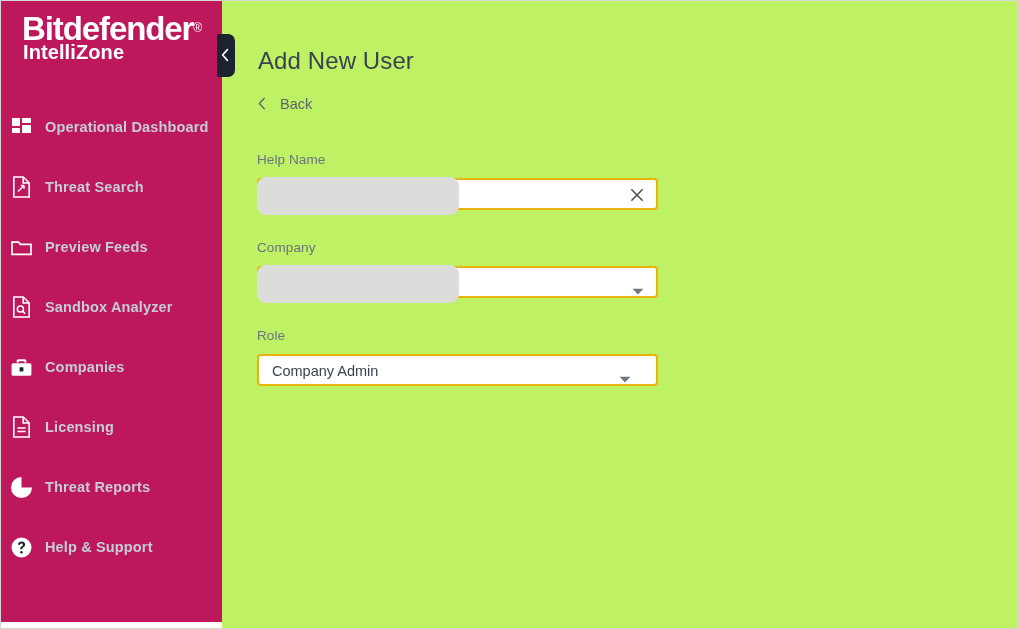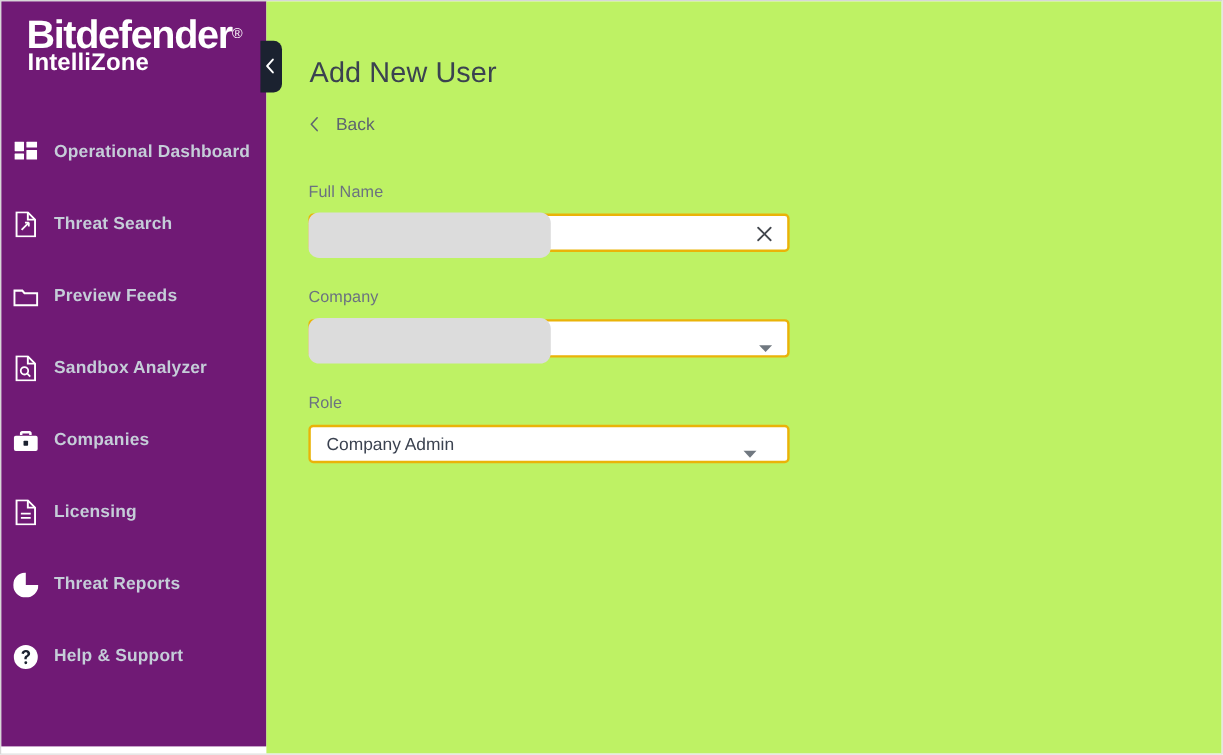--- a/index.html
+++ b/index.html
@@ -22,21 +22,21 @@
     overflow: hidden;
   }
 
   
   .sidebar {
     position: absolute;
     left: 0;
     top: 0;
     width: 221px;
     height: 621px;
-    background: #701a75;
+    background: #be185d;
     overflow: hidden;
   }
 
   .brand {
     position: absolute;
     left: 0;
     top: 0;
     width: 221px;
     height: 96px;
   }
@@ -365,21 +365,21 @@
         <svg width="8" height="13" viewBox="0 0 8 13" fill="none" stroke="currentColor" stroke-width="1.3" stroke-linecap="round" stroke-linejoin="round">
           <path d="M6.3 1.2 1.4 6.5l4.9 5.3"></path>
         </svg>
       </span>
       <span class="back-text">Back</span>
     </div>
 
     <form class="form">
 
       <div class="field">
-        <div class="field-label">Full Name</div>
+        <div class="field-label">Help Name</div>
         <div class="control">
           <span class="control-value"></span>
           <span class="clear-icon">
             <svg width="14" height="14" viewBox="0 0 14 14" fill="none" stroke="currentColor" stroke-width="1.5" stroke-linecap="round">
               <path d="M1.8 1.8 12.2 12.2M12.2 1.8 1.8 12.2"></path>
             </svg>
           </span>
           <span class="redaction"></span>
         </div>
       </div>

